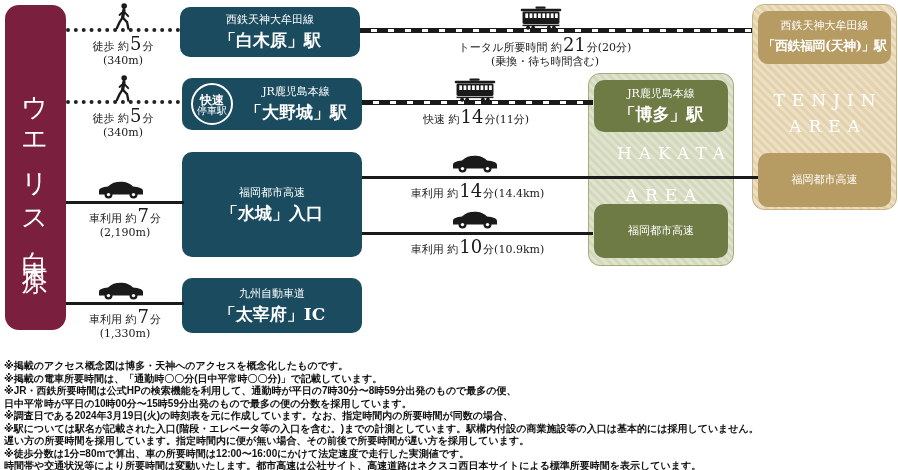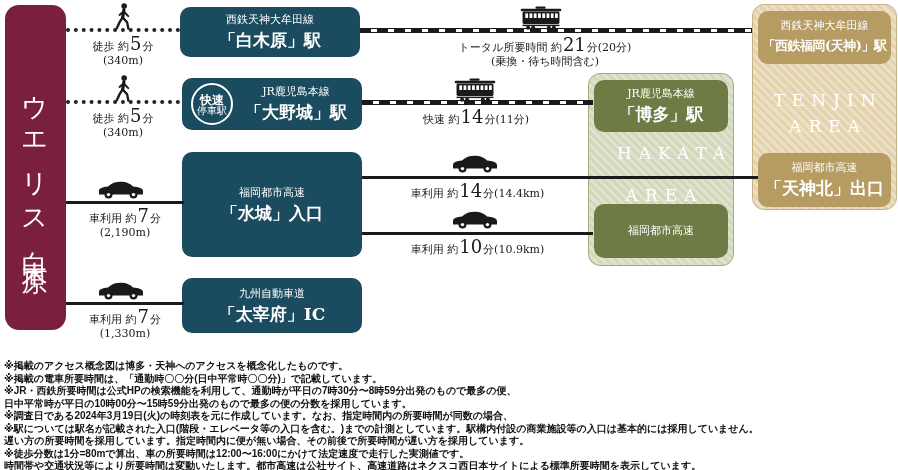--- a/index.html
+++ b/index.html
@@ -78,21 +78,20 @@
 
   <div class="area tenjin" style="left:752px;top:4px;width:143px;height:204px;">
     <div class="node tan" style="left:5px;top:6px;width:133px;height:53px;">
       <div class="node-line">西鉄天神大牟田線</div>
       <div class="node-name small">「西鉄福岡(天神)」駅</div>
     </div>
     <div class="area-word" style="top:82px;">TENJIN</div>
     <div class="area-word" style="top:108px;">AREA</div>
     <div class="node tan" style="left:5px;top:148px;width:133px;height:54px;">
       <div class="node-line">福岡都市高速</div>
-      <div class="node-name">「天神北」出口</div>
     </div>
   </div>
 
   <div class="walk-line" style="left:66px;top:28px;width:114px;"></div>
   <div class="icon" style="left:112px;top:3px;">
     <svg width="22" height="27" viewBox="0 0 22 28" fill="none" stroke="#1a1a1a" stroke-linecap="round">
       <circle cx="12.2" cy="3.2" r="2.9" fill="#1a1a1a" stroke="none"></circle>
       <path d="M12 7 L10.6 15.2" stroke-width="3.4"></path>
       <path d="M11.8 8.6 L16.4 13.6" stroke-width="2"></path>
       <path d="M11.8 8.6 L7.4 12.4" stroke-width="2"></path>

